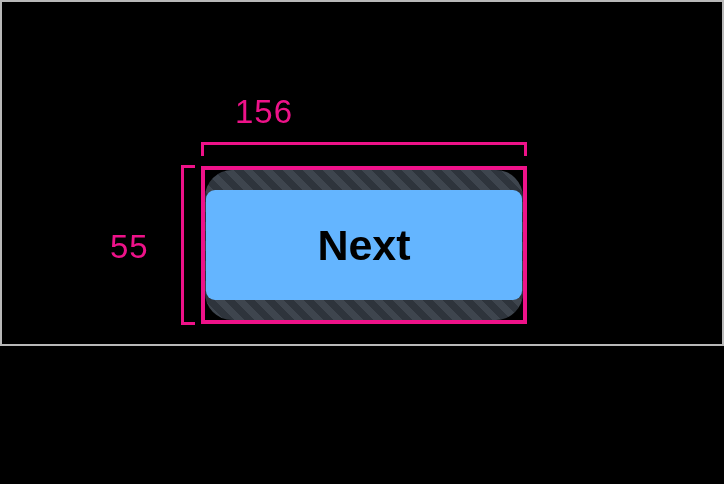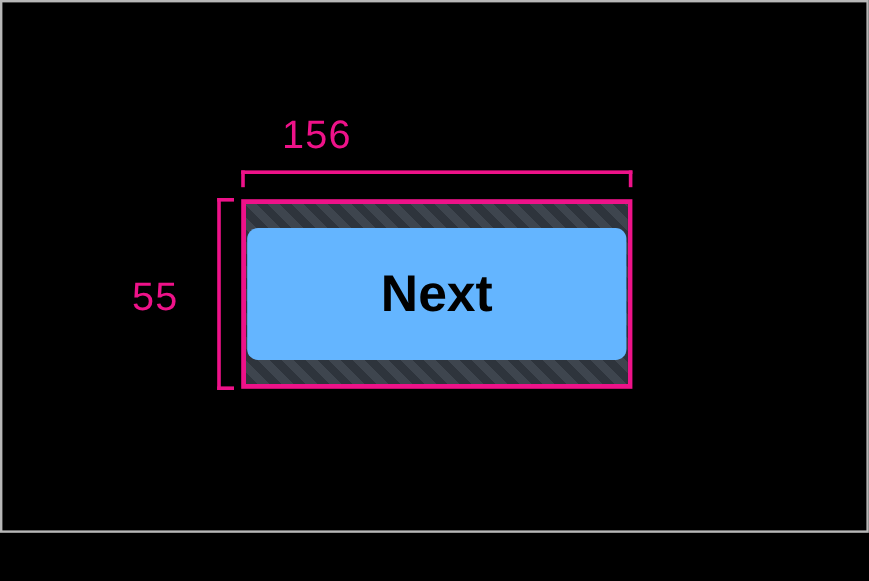--- a/index.html
+++ b/index.html
@@ -11,21 +11,21 @@
     width: 724px;
     height: 484px;
     overflow: hidden;
     font-family: "Liberation Sans", sans-serif;
   }
 
   
   #canvas {
     position: relative;
     width: 724px;
-    height: 444px;
+    height: 346px;
     background: #000000;
     box-sizing: border-box;
     border: 2px solid #b8b8b8;
     overflow: hidden;
   }
 
   
   .dim-label {
     position: absolute;
     color: #ee1289;
@@ -101,20 +101,21 @@
     flex-direction: column;
     
     background-color: #2e343c;
     background-image: repeating-linear-gradient(
       45deg,
       #2e343c 0px,
       #2e343c 7px,
       #3e454e 7px,
       #3e454e 14px
     );
+    border-radius: 27px;
   }
 
   .pad-band {
     flex: 0 0 20px;
     width: 100%;
   }
 
   #button-next {
     flex: 1 1 auto;
     margin: 0 1px;

